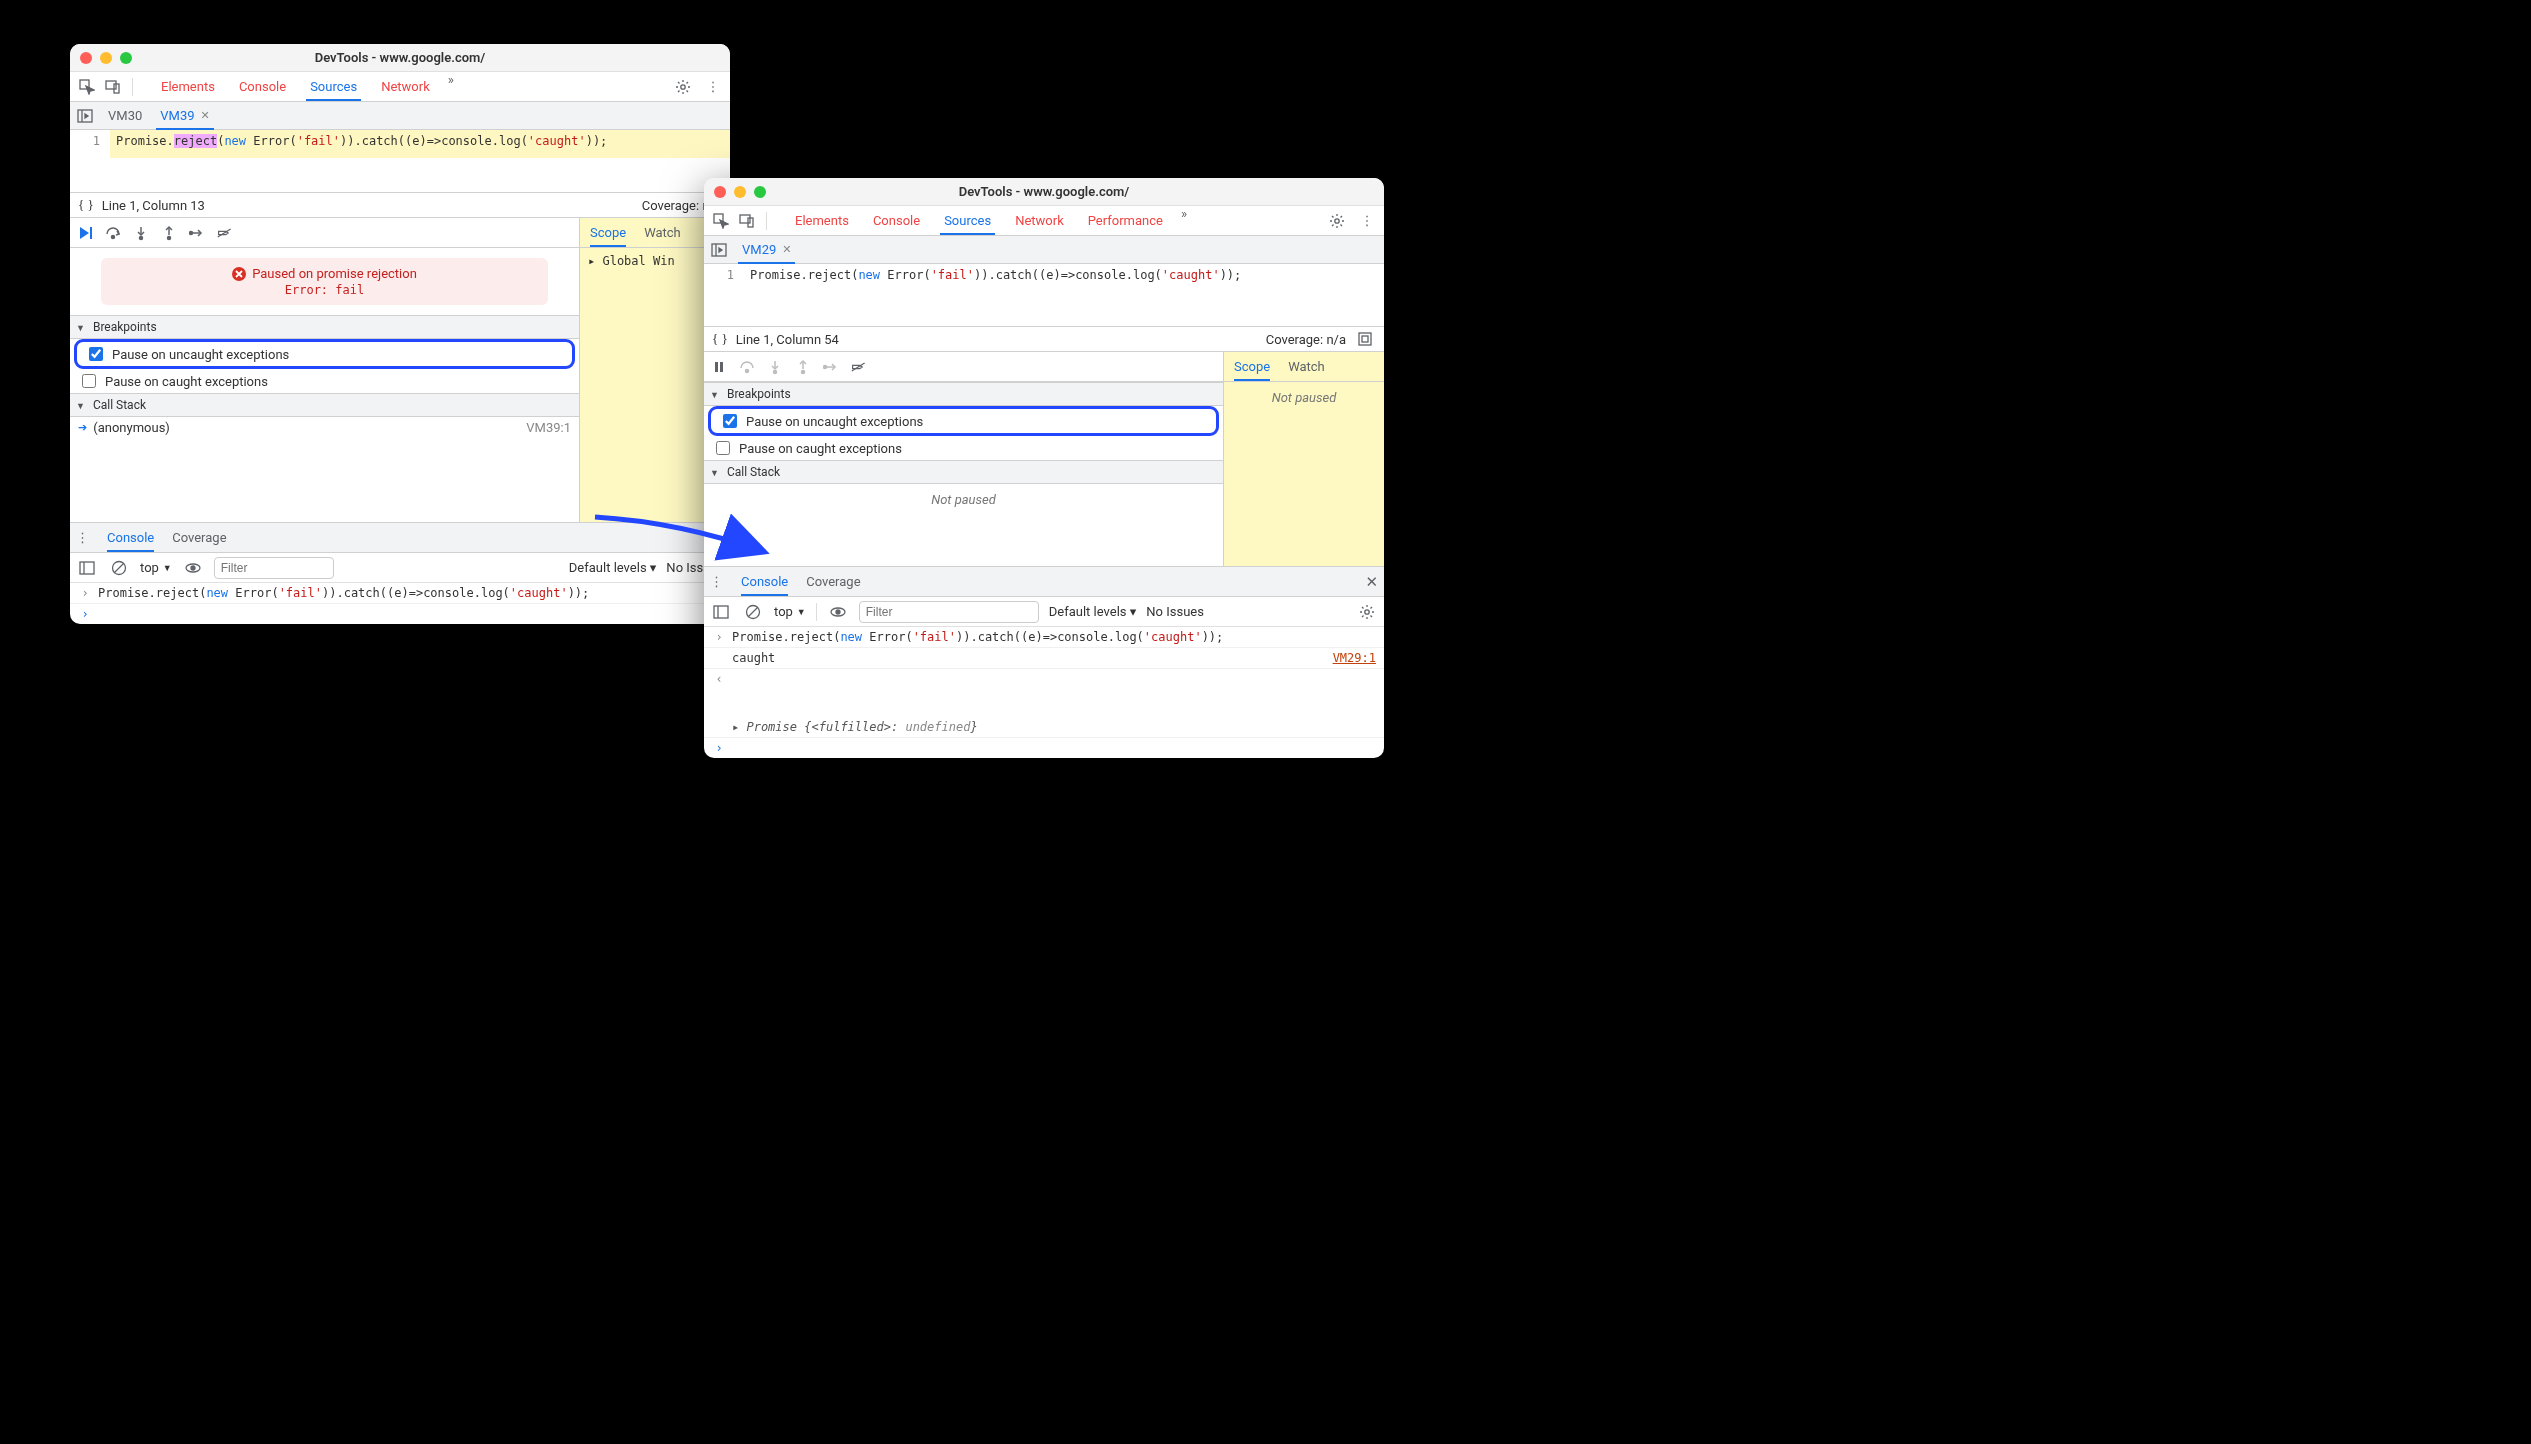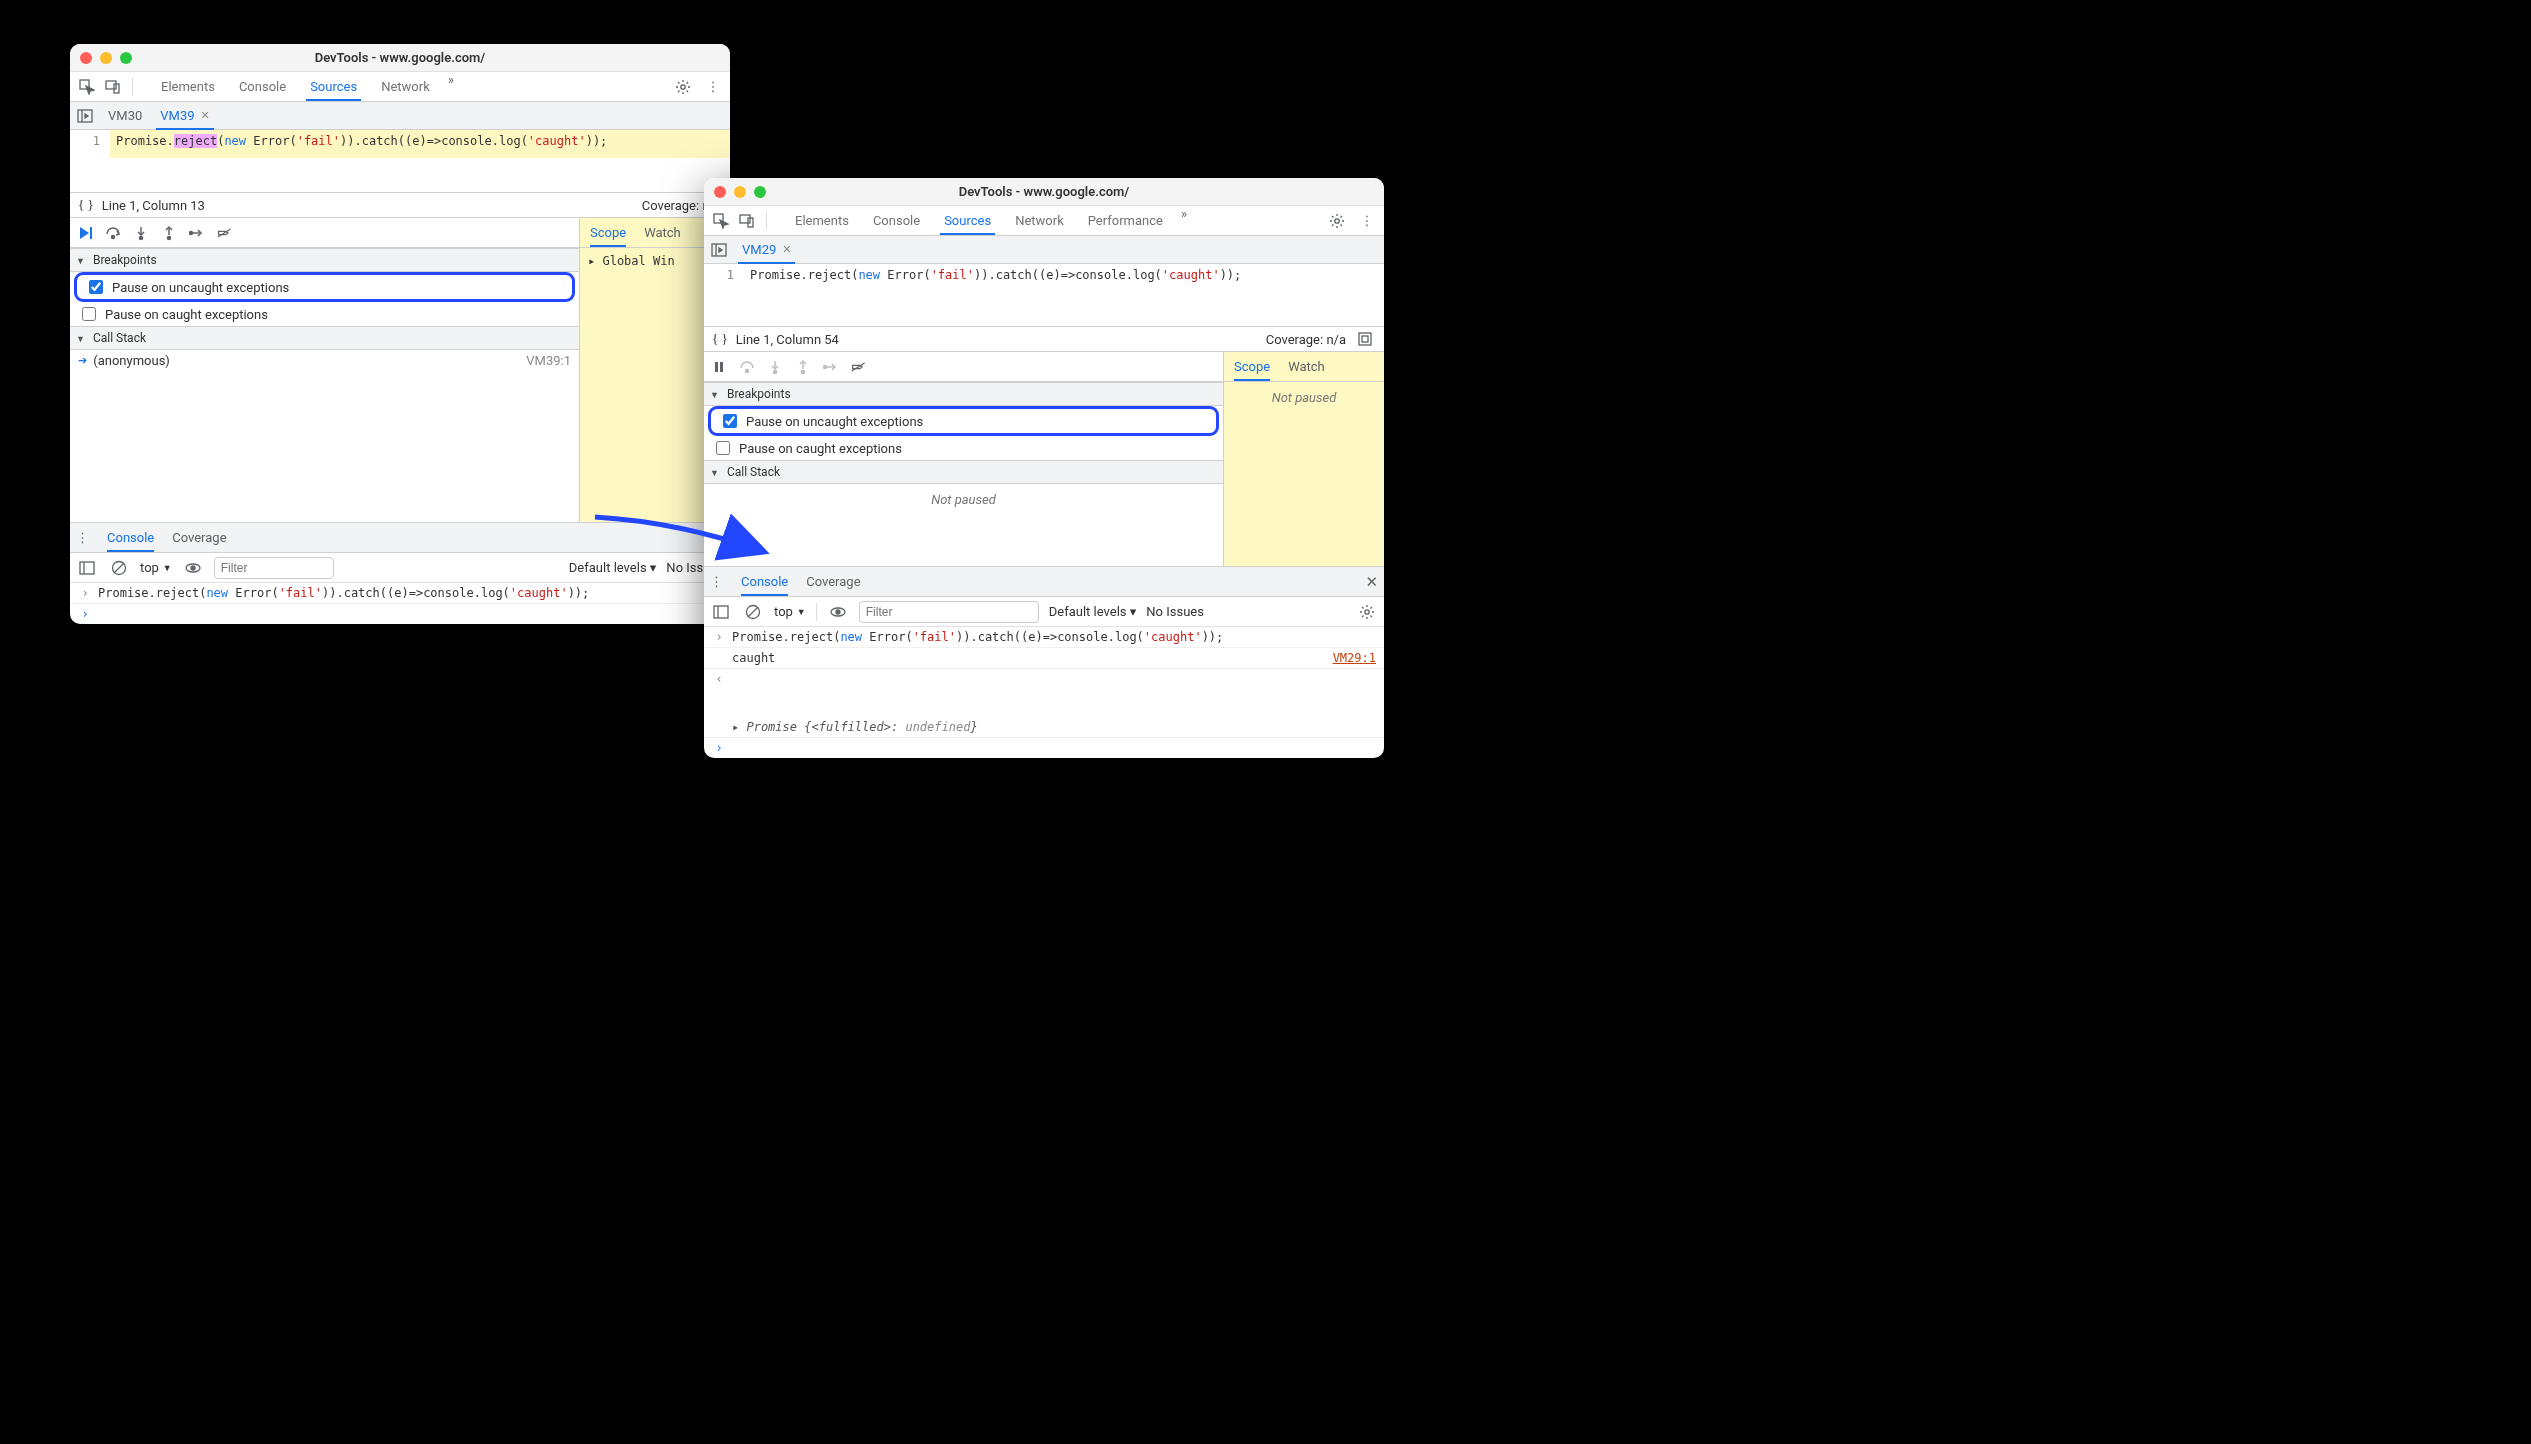--- a/index.html
+++ b/index.html
@@ -45,21 +45,21 @@
     display:flex; align-items:center;
     border-bottom:1px solid #d0d0d0;
     padding: 0 6px;
     gap: 4px;
     background:#fff;
   }
   .toolbar-r { margin-left:auto; display:flex; align-items:center; gap:8px;}
   .tbicon { width:22px; height:22px; display:flex; align-items:center; justify-content:center; color:#5f6368; cursor:pointer;}
   .tbicon svg { width:16px; height:16px; }
   .tabs { display:flex; align-items:stretch; height:100%; margin-left:8px;}
-  .tab { padding:0 12px; display:flex; align-items:center; color:#737373; cursor:pointer; position:relative;}
+  .tab { padding:0 12px; display:flex; align-items:center; color:#ef4444; cursor:pointer; position:relative;}
   .tab.active { color:#1a73e8; }
   .tab.active::after { content:""; position:absolute; left:8px; right:8px; bottom:0; height:2px; background:#1a73e8;}
   .more { padding:0 6px; color:#5f6368;}
 
   .filetabs {
     height: 28px;
     background:#f1f3f4;
     border-bottom:1px solid #d0d0d0;
     display:flex; align-items:center;
     padding:0 6px; gap:10px;
@@ -298,20 +298,30 @@
             </svg>
           </div>
         <div class="dbgicon">
             <svg class="ci" viewBox="0 0 20 12" fill="none" stroke="currentColor" stroke-width="1.5">
               <path d="M2 4h9l3 2-3 2H2Z"></path>
               <line x1="1" y1="11" x2="17" y2="1"></line>
             </svg>
           </div>
       </div>
 
+      <div class="pausebox">
+        <div class="t">
+          <svg width="14" height="14" viewBox="0 0 14 14">
+              <circle cx="7" cy="7" r="7" fill="#d93025"></circle>
+              <path d="M4 4l6 6M10 4l-6 6" stroke="#fff" stroke-width="1.8"></path>
+            </svg>
+          <span>Paused on promise rejection</span>
+        </div>
+        <div class="e">Error: fail</div>
+      </div>
 
       <div class="sect-h">
           <span class="tri"></span>
           <span>Breakpoints</span>
         </div>
       <div class="ringed">
         <div class="chkrow">
           <input type="checkbox" checked="" style="">
           <span>Pause on uncaught exceptions</span>
         </div>

